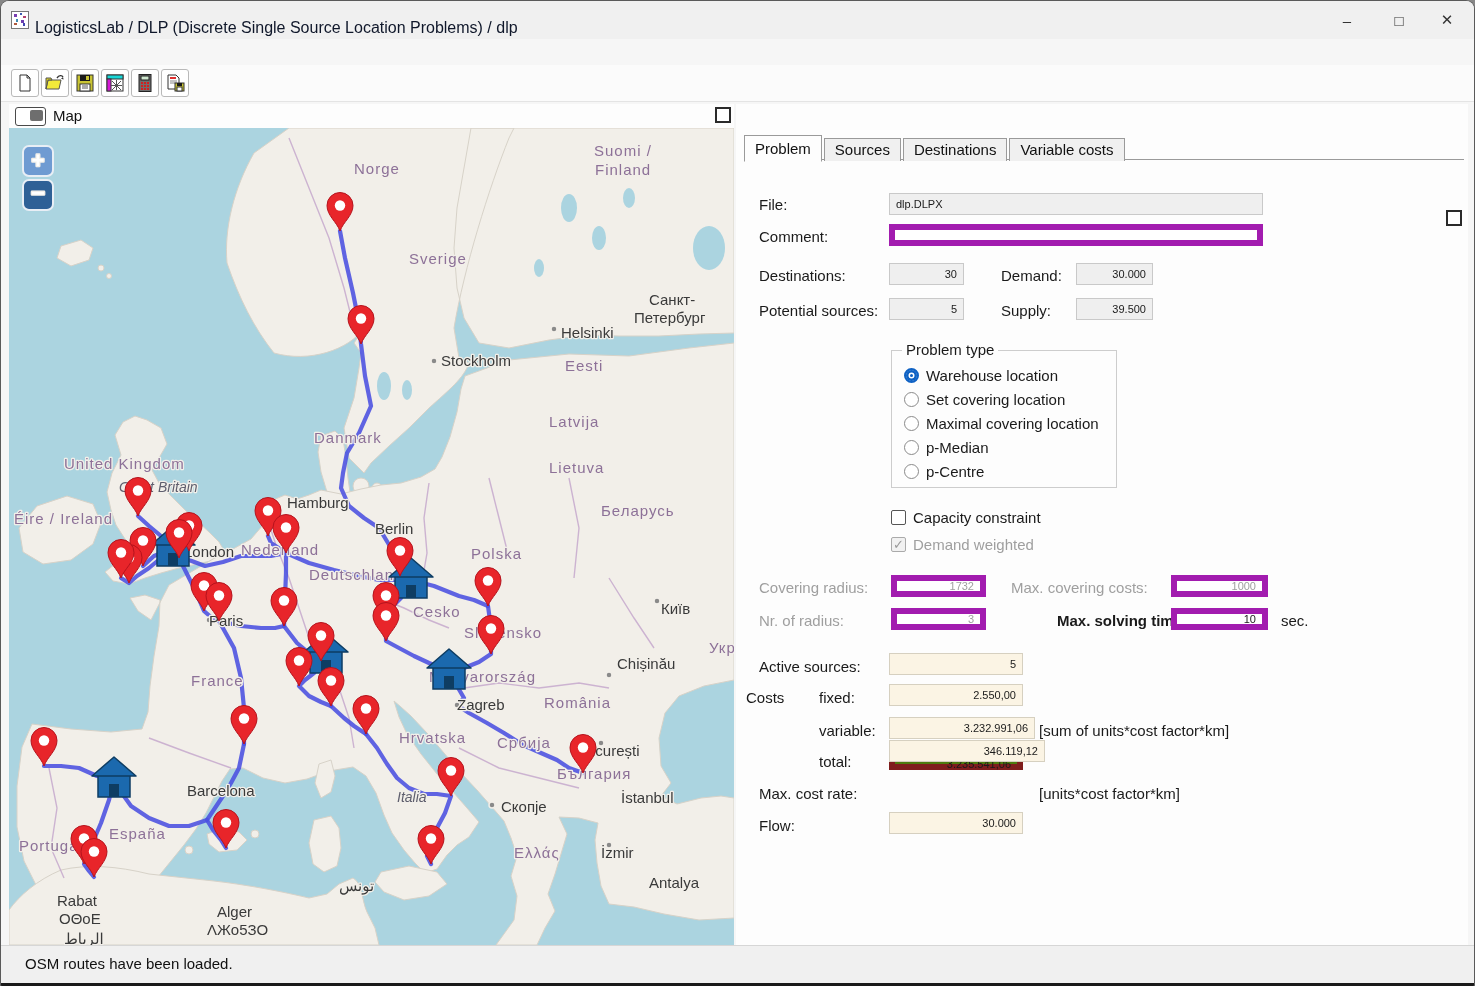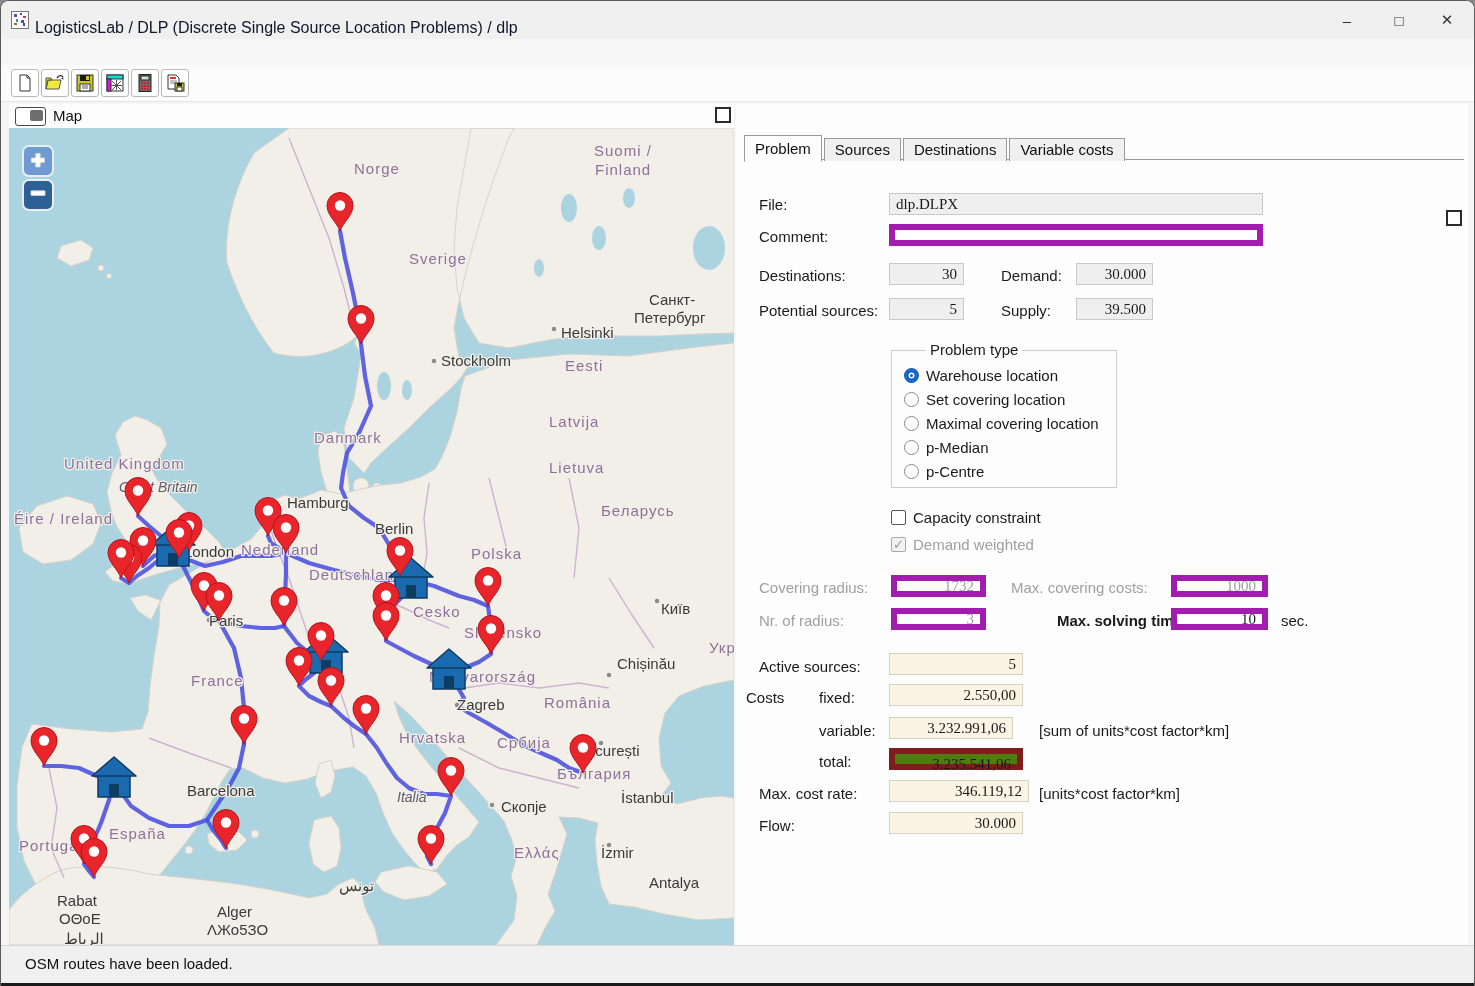--- a/index.html
+++ b/index.html
@@ -38,30 +38,30 @@
   .border-line{fill:none;stroke:#c5a8cc;stroke-width:1.4;opacity:.85;}
   
   #rightpanel{position:absolute;left:735px;top:103px;width:732px;height:843px;background:#fdfdfd;}
   #tabbar{position:absolute;left:8px;top:30px;right:4px;height:25px;border-bottom:1px solid #9a9a9a;}
   .tab{display:inline-block;height:22px;line-height:22px;padding:0 10px;font-size:15px;color:#111;
     background:#f0f0f0;border:1px solid #9a9a9a;border-bottom:none;margin-right:2px;vertical-align:bottom;}
   .tab.active{background:#fdfdfd;height:25px;line-height:25px;position:relative;top:1px;border-bottom:1px solid #fdfdfd;}
   .flabel{position:absolute;font-size:15px;color:#1a1a1a;white-space:nowrap;}
   .flabel.dis{color:#9f9f9f;}
   .flabel.b{font-weight:bold;margin-left:44px;}
-  .field{position:absolute;height:22px;box-sizing:border-box;font-size:15px;line-height:21px;
-    border:1px solid #c9c9c9;background:#efefef;color:#1a1a1a;padding:0 6px;font-family:Liberation Serif, serif;}
+  .field{position:absolute;height:22px;box-sizing:border-box;font-size:11px;line-height:21px;
+    border:1px solid #c9c9c9;background:#efefef;color:#1a1a1a;padding:0 6px;}
   .field.num{text-align:right;}
   .field.white{background:#fff;border:6px solid #a21caf;}
   .field.cream{background:#fbf4e4;border:1px solid #d6d0c0;}
   .field.yellow{background:#4d7c0f;border:6px solid #7f1d1d;}
   .field.dis{color:#9f9f9f;}
   input.field{outline:none;}
   .groupbox{position:absolute;border:1px solid #cdcdcd;}
-  .legend{position:absolute;top:-10px;left:10px;background:#fdfdfd;padding:0 4px;font-size:15px;color:#1a1a1a;margin-left:24px;}
+  .legend{position:absolute;top:-10px;left:10px;background:#fdfdfd;padding:0 4px;font-size:15px;color:#1a1a1a;}
   .radio-row{position:absolute;left:12px;height:20px;display:flex;align-items:center;}
   .radio{width:15px;height:15px;border-radius:50%;border:1px solid #8a8a8a;background:#fff;box-sizing:border-box;margin-right:7px;flex:none;}
   .radio.sel{border:2px solid #0f62c4;background:#0f62c4;box-shadow:inset 0 0 0 2.5px #0f62c4, inset 0 0 0 4px #fff;}
   .radio-label{font-size:15px;color:#1a1a1a;}
   .cbx{position:absolute;width:15px;height:15px;border:1px solid #555;background:#fff;box-sizing:border-box;border-radius:2px;}
   .cbx.checked.dis{border-color:#aaa;background:#f1f1f1;color:#999;font-size:13px;line-height:13px;text-align:center;}
   .note{position:absolute;font-size:15px;color:#1a1a1a;white-space:nowrap;}
   
   #statusbar{position:absolute;left:0;right:0;bottom:0;height:37px;background:#f0f0f0;border-top:1px solid #d6d6d6;margin-top:33px;}
   #statustext{position:absolute;left:24px;top:9px;font-size:15px;color:#111;}
@@ -511,28 +511,28 @@
     <div class="flabel" style="left:545px;top:508px">sec.</div>
 
     <div class="flabel" style="left:23px;top:554px">Active sources:</div>
     <div class="field cream num" style="left:153px;top:549px;width:134px">5</div>
 
     <div class="flabel" style="left:10px;top:585px">Costs</div>
     <div class="flabel" style="left:83px;top:585px">fixed:</div>
     <div class="field cream num" style="left:153px;top:580px;width:134px">2.550,00</div>
 
     <div class="flabel" style="left:83px;top:618px">variable:</div>
-    <div class="field cream num" style="left:153px;top:613px;width:124px">3.232.991,06</div>
+    <div class="field cream num" style="left:153px;top:613px;width:146px">3.232.991,06</div>
     <div class="note" style="left:303px;top:618px">[sum of units*cost factor*km]</div>
 
     <div class="flabel" style="left:83px;top:649px">total:</div>
     <div class="field yellow num" style="left:153px;top:644px;width:134px">3.235.541,06</div>
 
     <div class="flabel" style="left:23px;top:681px">Max. cost rate:</div>
-    <div class="field cream num" style="left:153px;top:676px;width:140px">346.119,12</div>
+    <div class="field cream num" style="left:153px;top:636px;width:156px">346.119,12</div>
     <div class="note" style="left:303px;top:681px">[units*cost factor*km]</div>
 
     <div class="flabel" style="left:23px;top:713px">Flow:</div>
     <div class="field cream num" style="left:153px;top:708px;width:134px">30.000</div>
   </div>
 
   <div id="statusbar">
     <span id="statustext">OSM routes have been loaded.</span>
   </div>
 </div>

